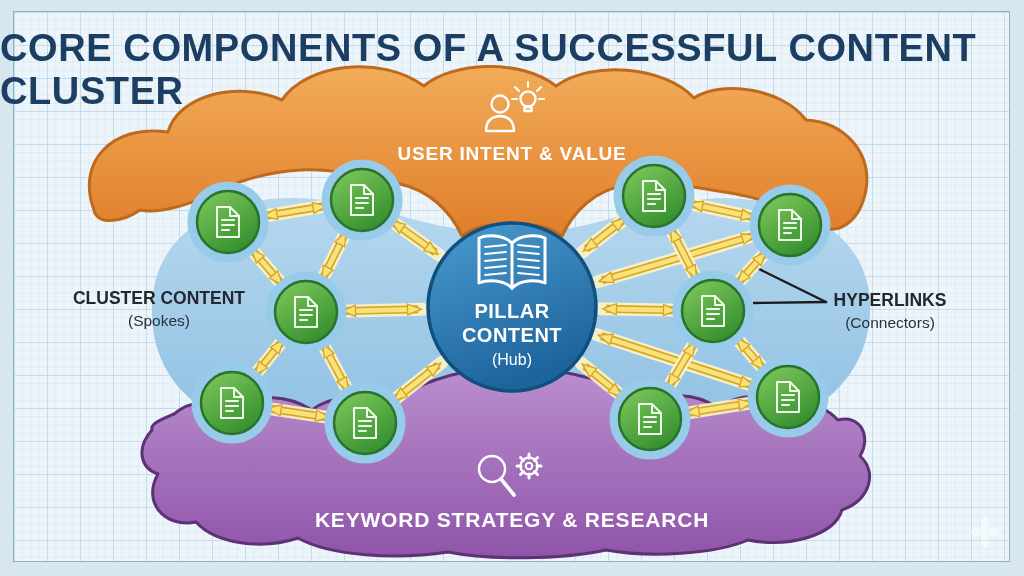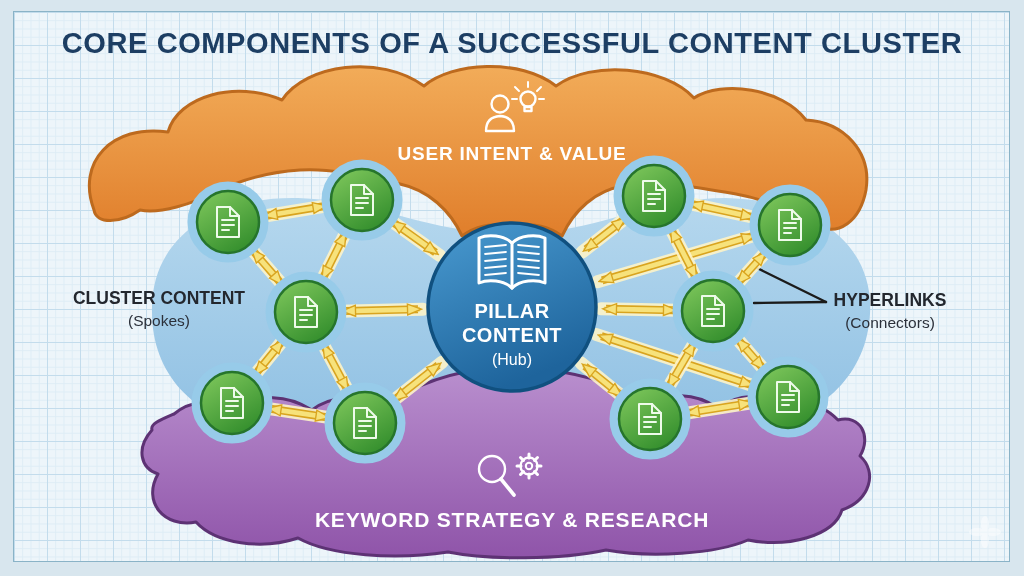--- a/index.html
+++ b/index.html
@@ -7,22 +7,22 @@
          font-family:"Liberation Sans",sans-serif;background:#d8e6ee;}
   #grid-panel{position:absolute;left:13px;top:11px;width:995px;height:549px;
     background-color:#edf5fa;
     background-image:
       linear-gradient(#c3dcec 1px,transparent 1px),
       linear-gradient(90deg,#c3dcec 1px,transparent 1px),
       linear-gradient(#ddecf5 1px,transparent 1px),
       linear-gradient(90deg,#ddecf5 1px,transparent 1px);
     background-size:33px 33px,33px 33px,8.25px 8.25px,8.25px 8.25px;
     border:1px solid #8ab3c7;}
-  #title{position:absolute;left:0;top:27px;width:100%;text-align:center;
-    font-size:29px;font-weight:bold;letter-spacing:.6px;color:#1d3e63;}
+  #title{position:absolute;left:0;top:27px;width:100%;
+    font-size:38px;font-weight:bold;letter-spacing:.6px;color:#1d3e63;}
   svg{position:absolute;left:0;top:0;}
   text{font-family:"Liberation Sans",sans-serif;}
   .cloud-label{fill:#ffffff;font-weight:bold;letter-spacing:.8px;}
   .hub-label{fill:#ffffff;font-weight:bold;letter-spacing:.5px;}
   .side-title{fill:#23272e;font-weight:bold;}
   .side-sub{fill:#2b303a;}
   .icon-stroke{stroke:#ffffff;fill:none;stroke-linecap:round;stroke-linejoin:round;}
 </style>
 </head>
 <body>

